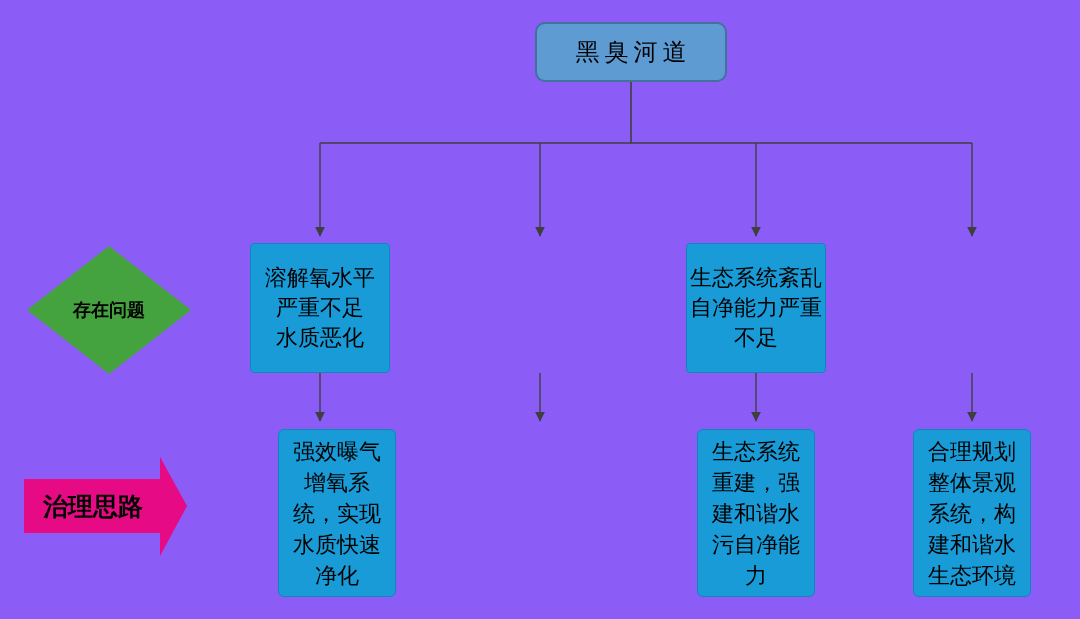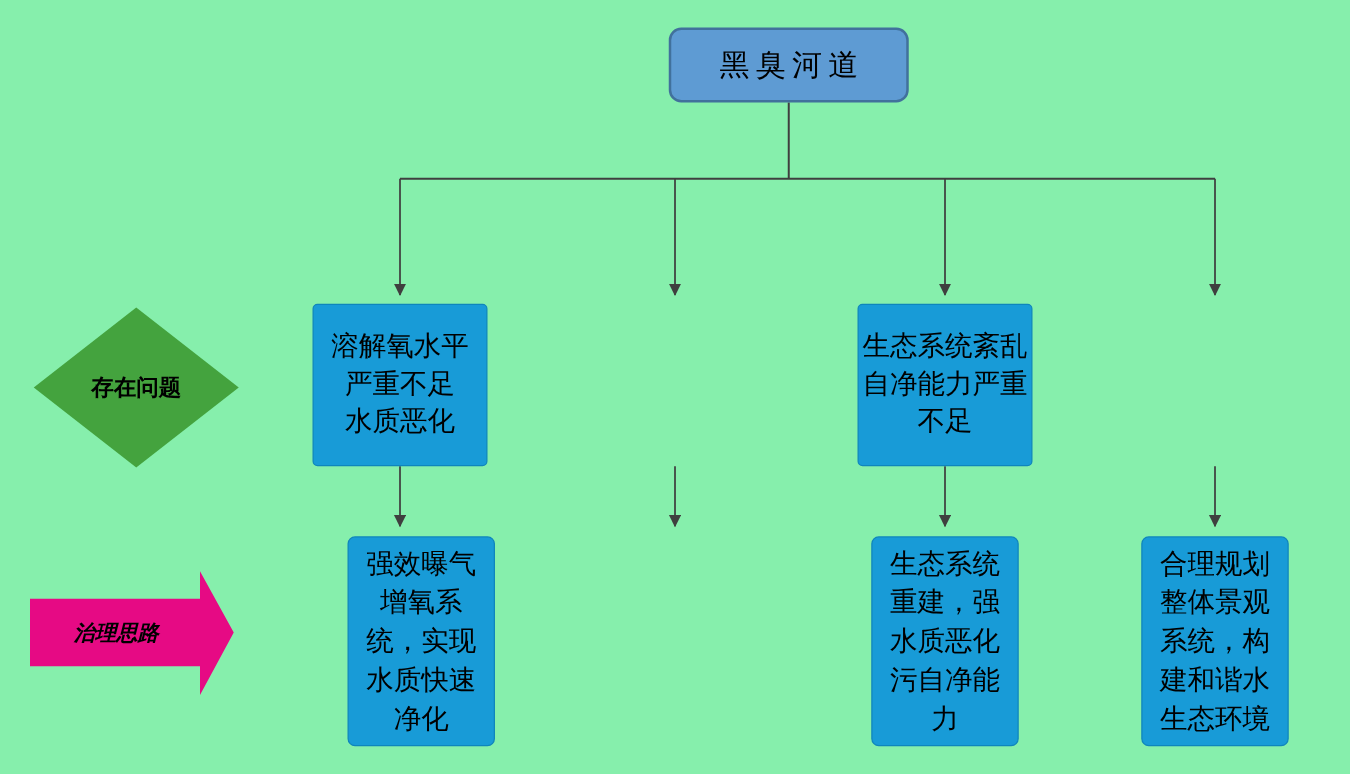--- a/index.html
+++ b/index.html
@@ -9,21 +9,21 @@
     --box-border:#0F85BC;
     --diamond-fill:#44A33E;
     --arrow-fill:#E60A84;
     --connector:#3F3F3F;
     --text:#000000;
   }
   html,body{margin:0;padding:0;background:#ffffff;}
   .canvas{
     position:relative;
     width:1080px;height:619px;
-    background:#86efac;
+    background:#8b5cf6;
     overflow:hidden;
     font-family:"DejaVu Sans","Liberation Sans",sans-serif;
     color:var(--text);
   }
   .overlay{position:absolute;left:0;top:0;width:1080px;height:619px;}
   .node{
     position:absolute;
     display:flex;align-items:center;justify-content:center;
     text-align:center;
     box-sizing:border-box;
@@ -58,21 +58,21 @@
   .p1{left:250px}.p2{left:470px}.p3{left:686px}.p4{left:902px}
   .s1{left:278px}.s2{left:481px}.s3{left:697px}.s4{left:913px}
   .stage-label{
     position:absolute;
     display:flex;align-items:center;justify-content:center;
     text-align:center;
     font-weight:bold;
     font-size:18px;
   }
   .problems-label{left:29px;top:294px;width:160px;height:32px;}
-  .solutions-label{left:26px;top:490px;width:134px;height:32px;font-size:17px;font-style:italic;}
+  .solutions-label{left:26px;top:490px;width:134px;height:32px;font-size:25px;}
 </style>
 </head>
 <body>
 
 <div class="canvas">
 
   <svg class="overlay" viewBox="0 0 1080 619" xmlns="http://www.w3.org/2000/svg" aria-hidden="true">
     <defs>
       <marker id="arrowhead" markerWidth="8" markerHeight="8" refX="6.5" refY="3.5" orient="auto">
         <path d="M0,0 L7,3.5 L0,7 Z" fill="#3F3F3F"></path>
@@ -110,21 +110,21 @@
 自净能力严重
 不足</div>
 
   <div class="node solution-node s1">强效曝气
 增氧系
 统，实现
 水质快速
 净化</div>
   <div class="node solution-node s3">生态系统
 重建，强
-水质恶化
+建和谐水
 污自净能
 力</div>
   <div class="node solution-node s4">合理规划
 整体景观
 系统，构
 建和谐水
 生态环境</div>
 
 </div>
 

